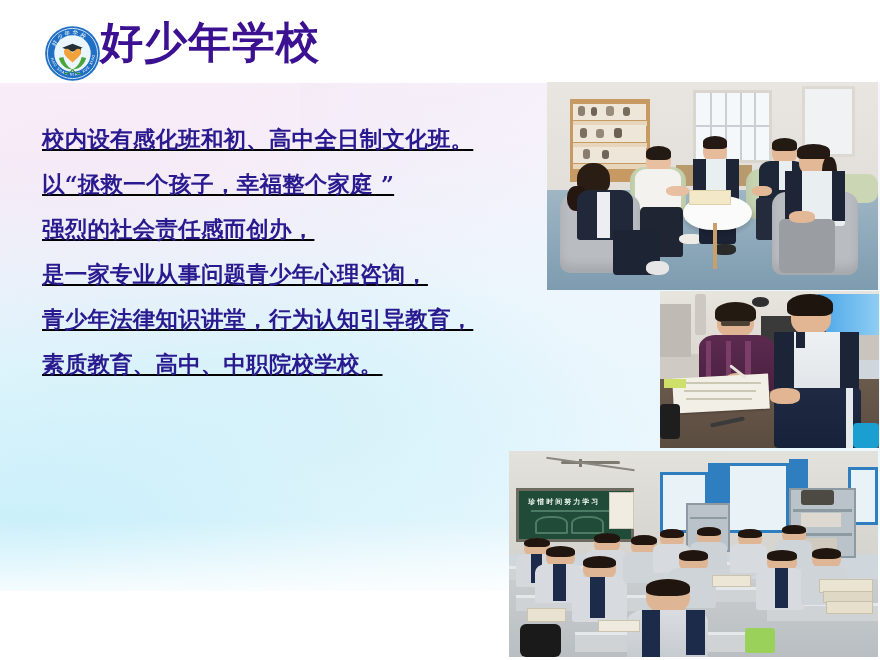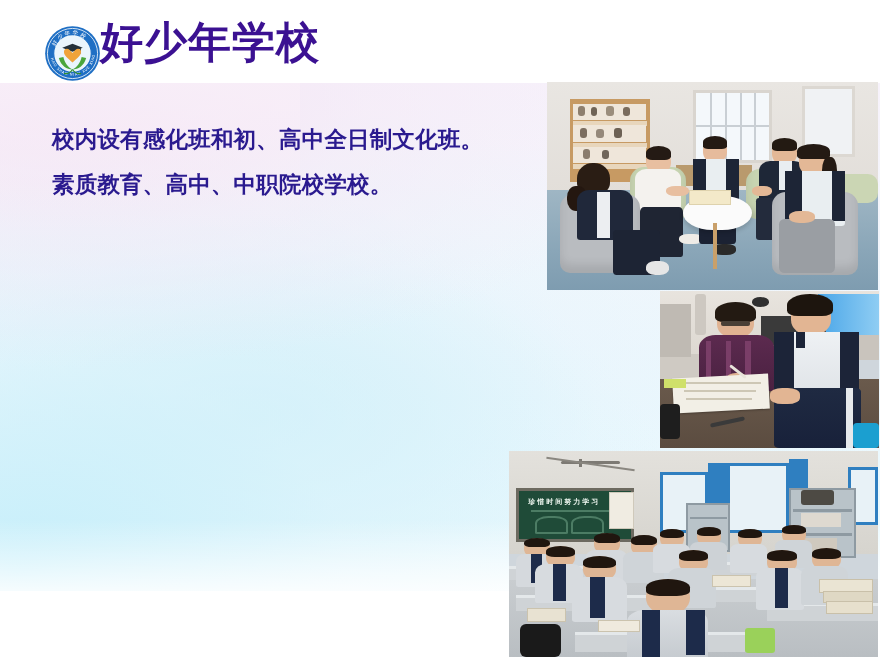--- a/index.html
+++ b/index.html
@@ -46,21 +46,21 @@
   .title{
     position:absolute;left:100px;top:16px;
     font-family:"DejaVu Serif","Liberation Serif",serif;
     font-size:43px;font-weight:700;letter-spacing:1px;
     color:#3b1192;white-space:nowrap;
     line-height:1.25;
   }
 
   
   .textblock{
-    position:absolute;left:52px;top:128px;width:560px;
+    position:absolute;left:42px;top:128px;width:560px;text-decoration:underline;
   }
   .line{
     font-family:"DejaVu Serif","Liberation Serif",serif;
     font-size:22.5px;font-weight:700;color:#2a1a8f;
     line-height:1.0;margin:0 0 22.5px 0;white-space:nowrap;
     letter-spacing:0.2px;
   }
 
   
   .photo{position:absolute;overflow:hidden;background:#cfd6dc;}
@@ -145,20 +145,24 @@
         <path d="M50 78 C46 84 40 86 35 85" stroke="#2f8f2a" stroke-width="2" fill="none"></path>
         <path d="M50 78 C54 84 60 86 65 85" stroke="#2f8f2a" stroke-width="2" fill="none"></path>
       </svg>
     </div>
 
     <div class="title">好少年学校</div>
   </div>
 
   <div class="textblock">
     <p class="line">校内设有感化班和初、高中全日制文化班。</p>
+    <p class="line">以“拯救一个孩子，幸福整个家庭 ”</p>
+    <p class="line">强烈的社会责任感而创办，</p>
+    <p class="line">是一家专业从事问题青少年心理咨询，</p>
+    <p class="line">青少年法律知识讲堂，行为认知引导教育，</p>
     <p class="line">素质教育、高中、中职院校学校。</p>
   </div>
 
   <div class="photo p1">
     <div class="ph">
       <div class="pp wall"></div>
       <div class="pp floor"></div>
 
       <div class="pp window">
         <div class="winbar" style="left:20%"></div>

